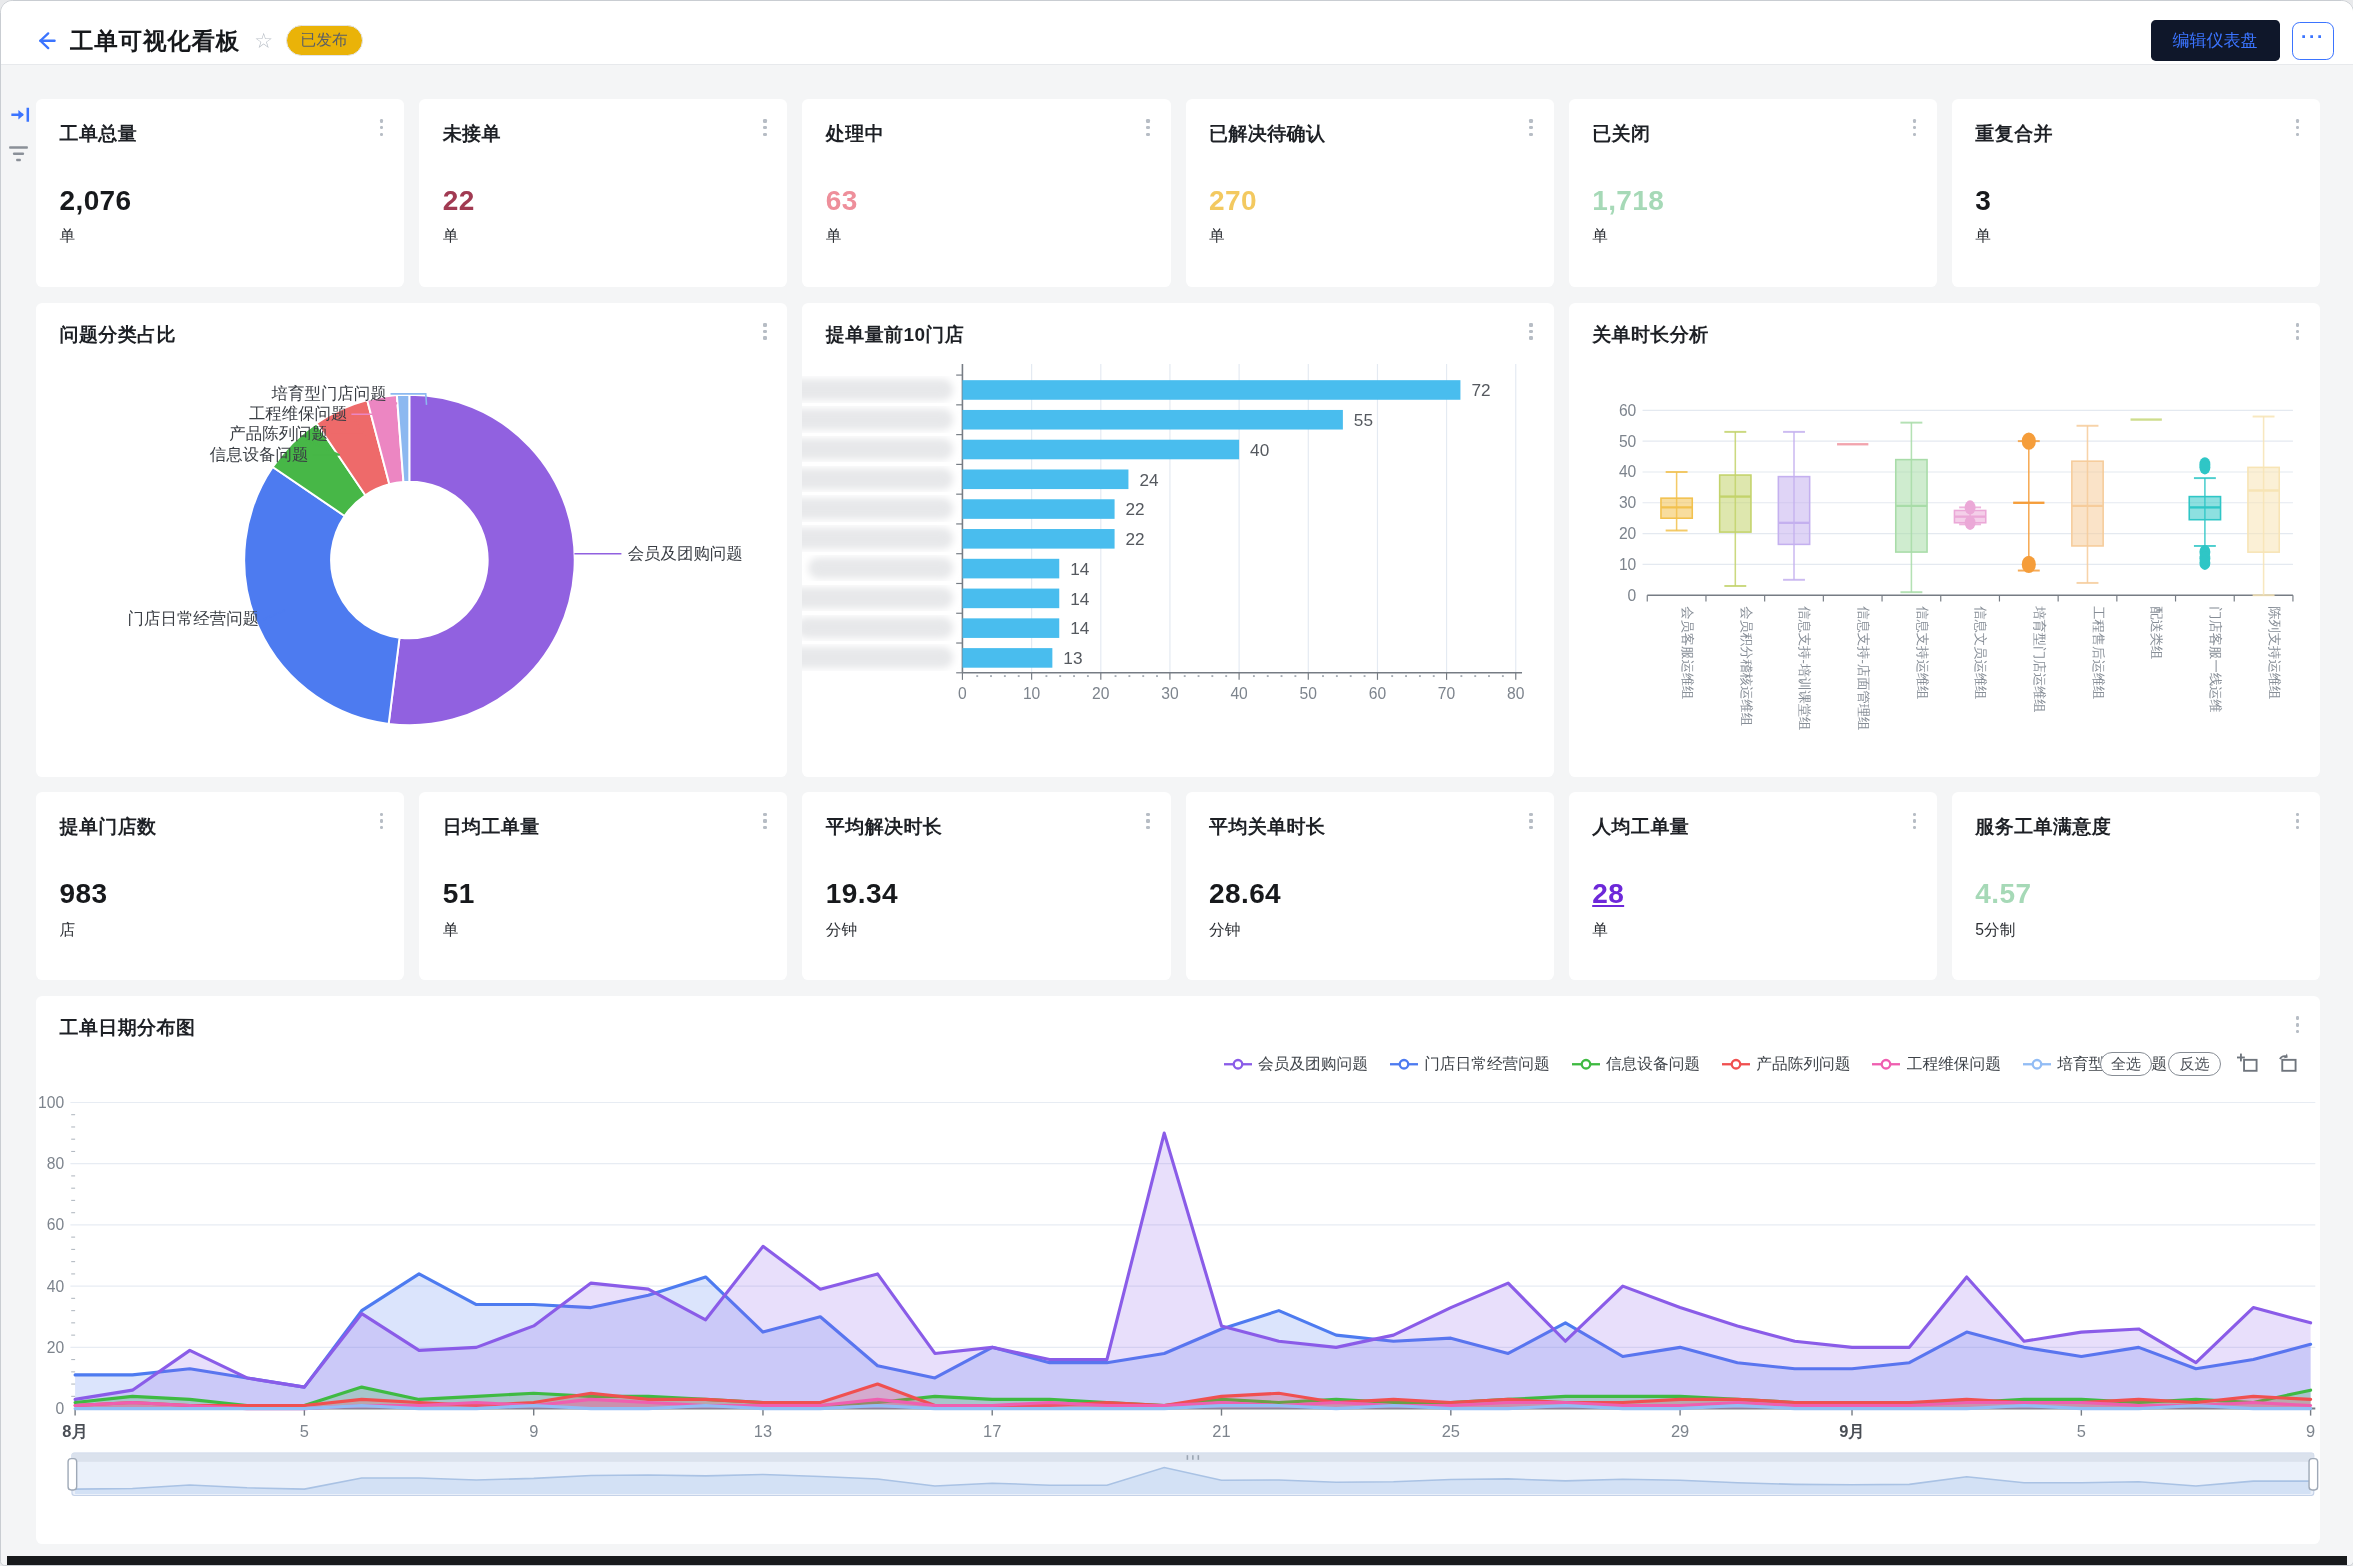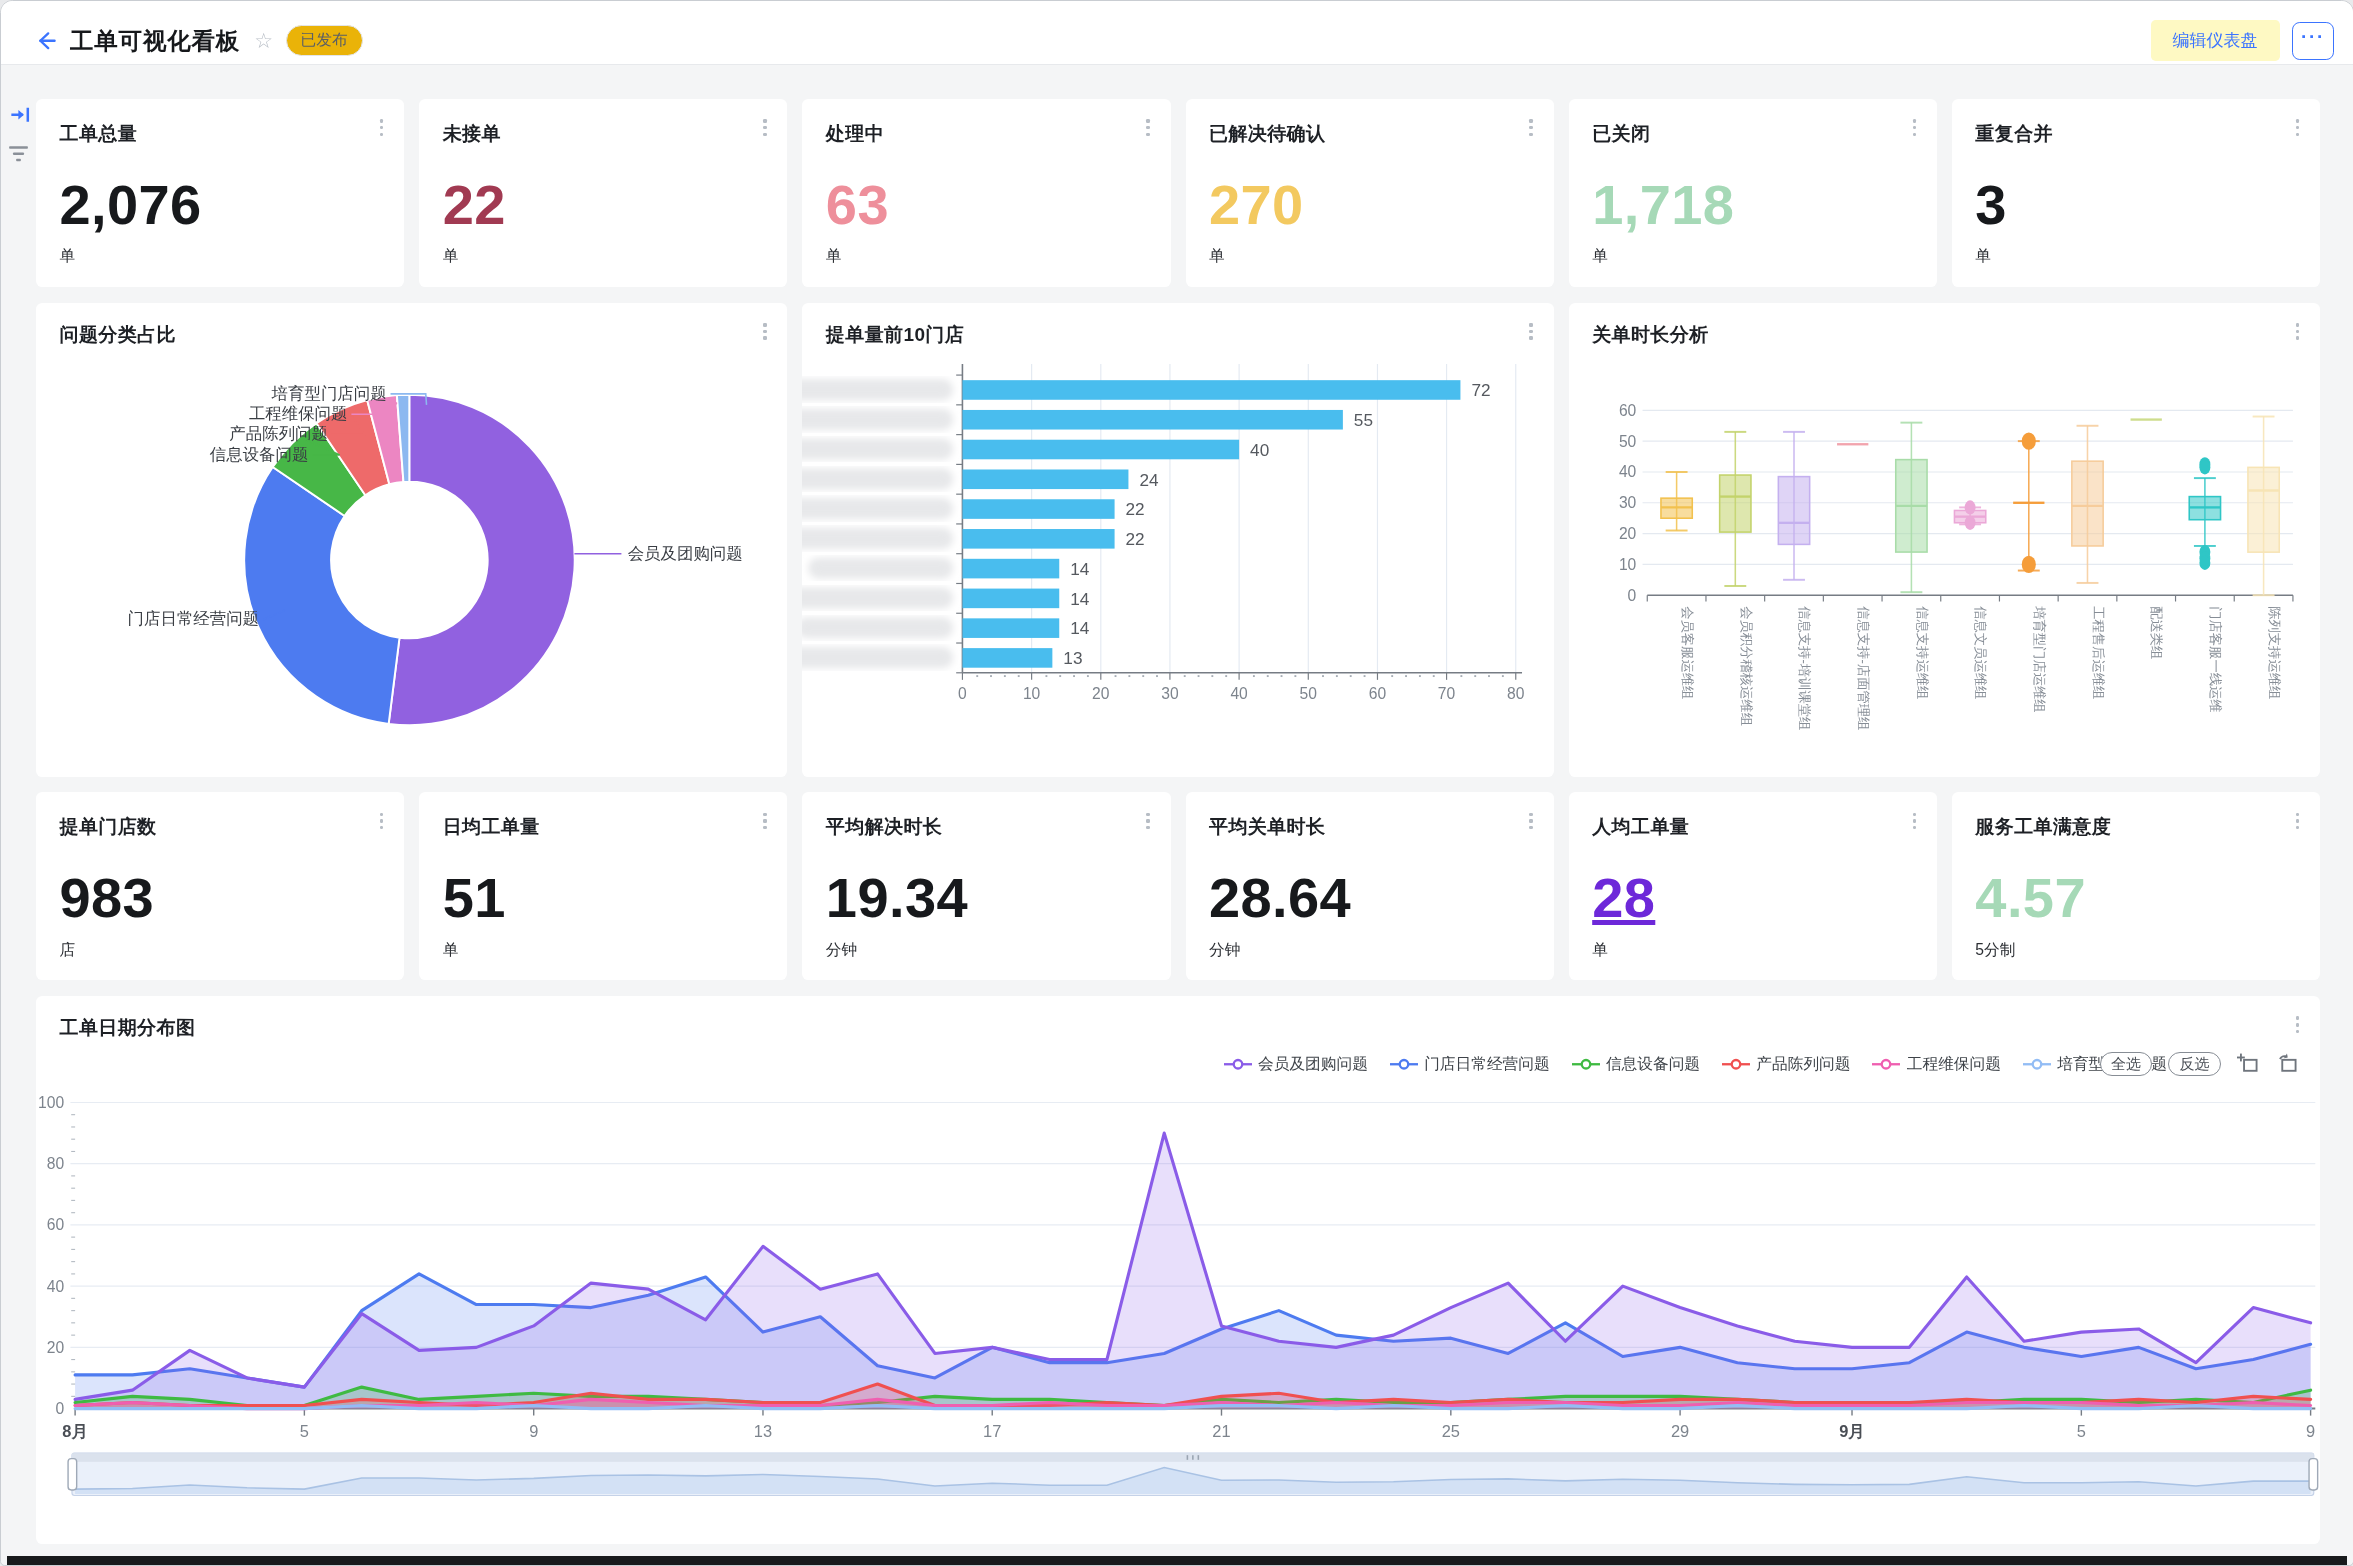--- a/index.html
+++ b/index.html
@@ -10,42 +10,42 @@
 
   
   .hdr { position:absolute; top:0; left:0; right:0; height:64px; background:#fff;
          border-bottom:1.6px solid #e7e9ec; display:flex; align-items:center; padding:16px 19px 0 33px; gap:12.5px; }
   .hdr .back { width:23.5px; height:23.5px; cursor:pointer; display:flex; align-items:center; }
   .hdr .ttl { font-size:23.5px; font-weight:700; color:#16181b; letter-spacing:0.8px; }
   .hdr .star { font-size:21px; color:#b9bfc7; margin-left:1.6px; }
   .badge { background:#eab308; border:0.8px solid #e3e5e9; border-radius:782px; padding:3.9px 14px;
            font-size:15.7px; color:#5a5f66; }
   .hdr .sp { flex:1; }
-  .btn-edit { background:#fef9c3; color:#3b74ff; border:none; border-radius:4.7px; padding:9.4px 22px;
+  .btn-edit { background:#0f172a; color:#3b74ff; border:none; border-radius:4.7px; padding:9.4px 22px;
               font-size:17px; font-family:inherit; cursor:pointer; }
   .btn-more { width:42px; height:38px; background:#fff; border:1.6px solid #3b74ff; border-radius:7.8px;
               color:#3b74ff; font-size:19px; font-weight:700; letter-spacing:1.6px; cursor:pointer;
               display:flex; align-items:center; justify-content:center; padding-bottom:6.3px; }
 
   
   .rail-icon { position:absolute; cursor:pointer; }
 
   
   .content { position:absolute; top:64px; left:35px; right:33px; bottom:0; padding-top:34px; }
   .row { display:flex; gap:15px; }
   .row + .row { margin-top:15.7px; }
 
   .card { position:relative; background:#fff; border-radius:6.3px; flex:1; }
   .r1 .card, .r3 .card { height:188px; padding:22px 23.5px; }
   .r2 .card { height:474px; }
   .r4 .card { height:548px; flex:1; }
 
   .kpi-title, .chart-title { font-size:19px; font-weight:700; color:#1d2025; letter-spacing:0.4px; }
   .chart-title { position:absolute; top:19px; left:23.5px; z-index:3; }
-  .kpi-value { margin-top:25px; font-size:56px; font-weight:700; letter-spacing:0.4px; }
+  .kpi-value { margin-top:38px; font-size:28px; font-weight:700; letter-spacing:0.4px; }
   .kpi-unit  { margin-top:9.4px; font-size:15.7px; color:#2c2f34; }
 
   .kebab { position:absolute; top:20.4px; right:20.4px; width:3.9px; display:flex; flex-direction:column;
            gap:3.1px; cursor:pointer; z-index:4; }
   .kebab i { width:3.5px; height:3.5px; background:#b7bdc5; border-radius:1.2px; display:block; }
 
   .chart-svg { position:absolute; inset:0; width:100%; height:100%; }
   svg text { font-family:"Liberation Sans","DejaVu Sans",sans-serif; }
 
   

